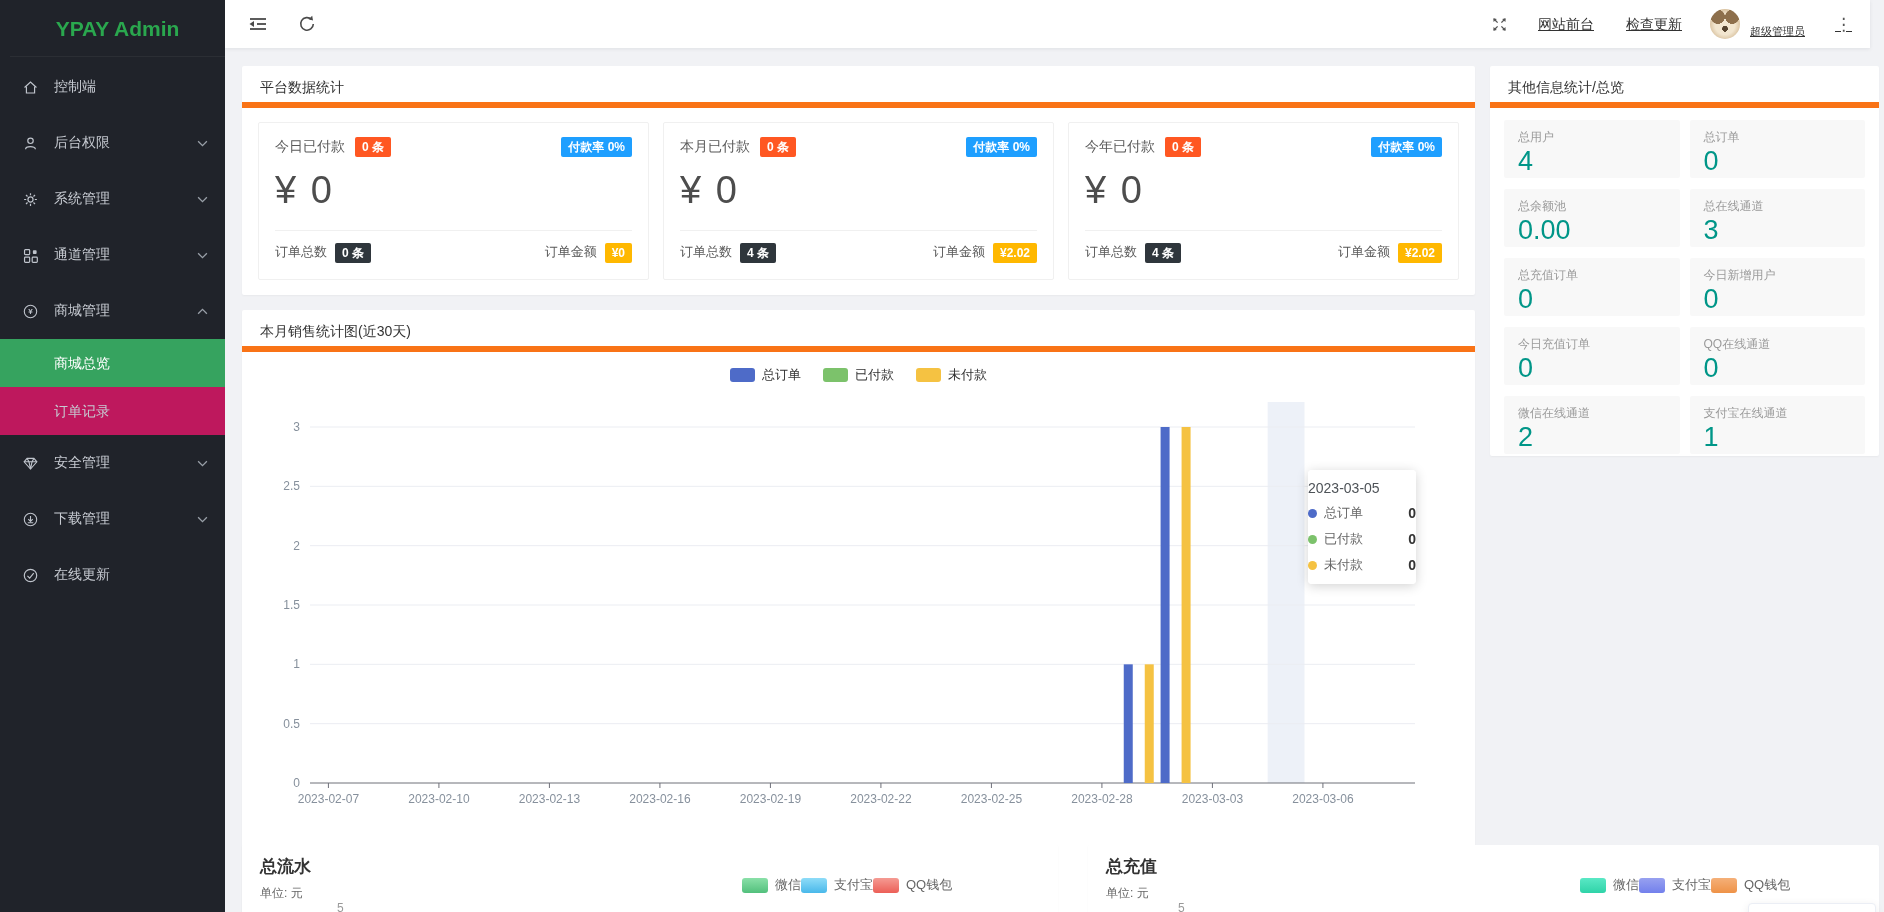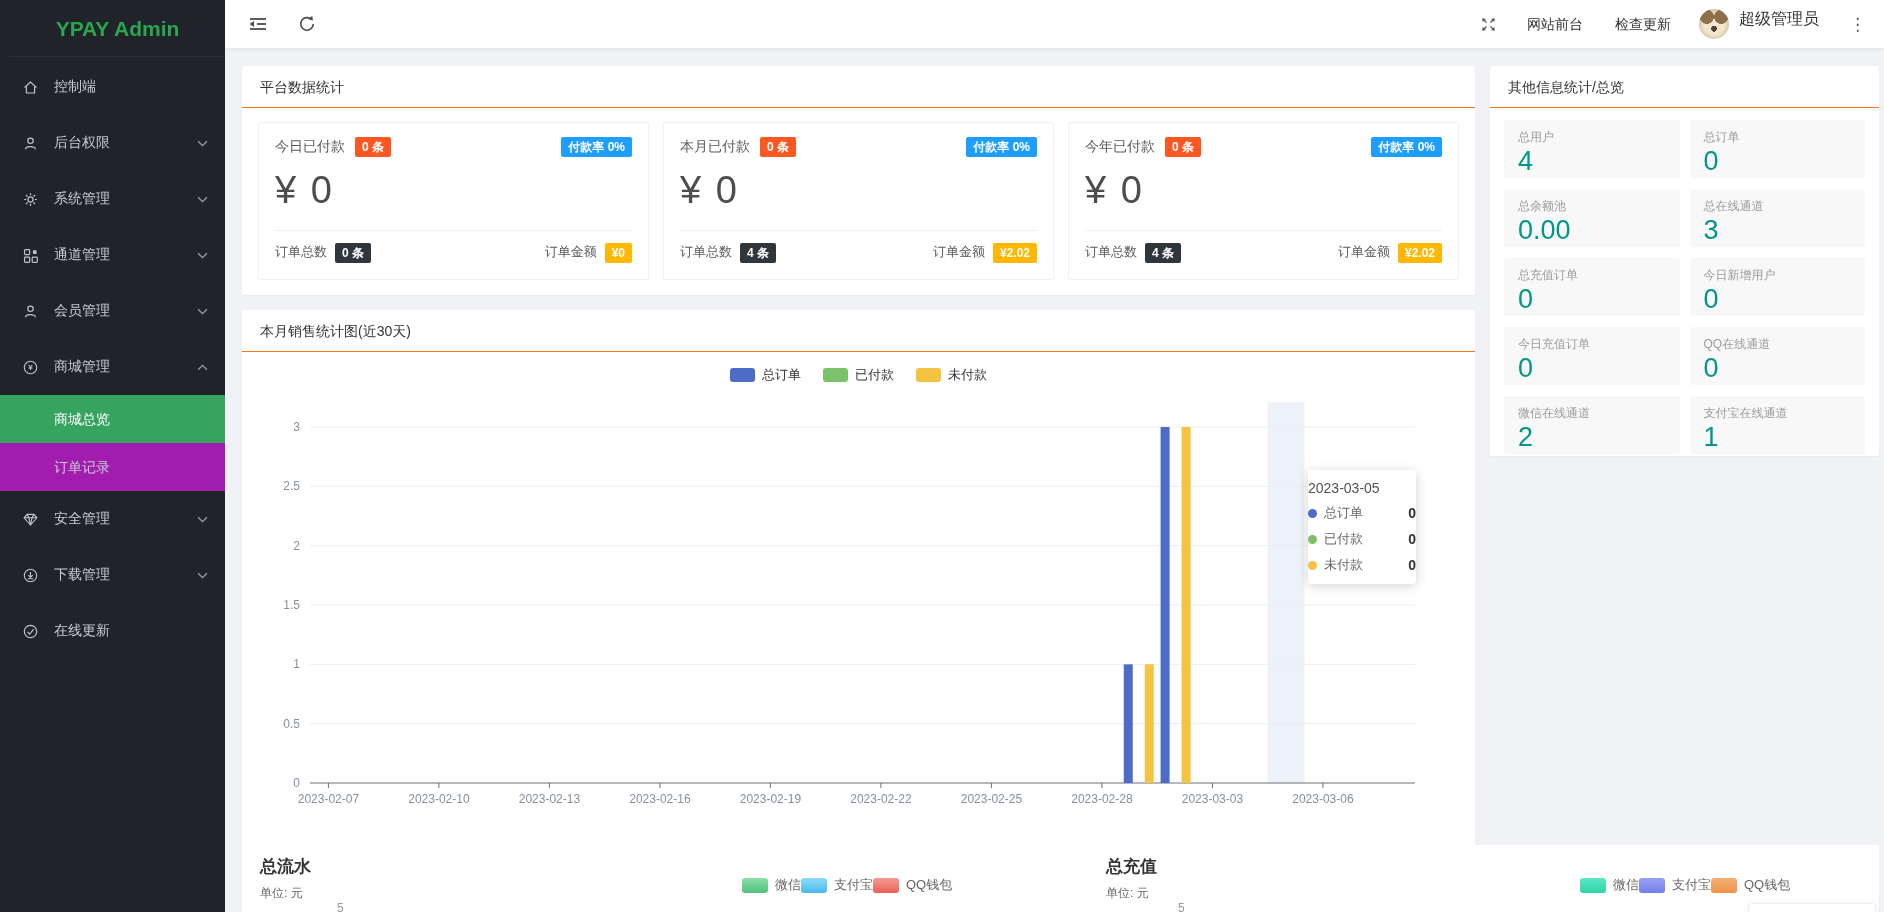--- a/index.html
+++ b/index.html
@@ -7,44 +7,44 @@
   body { font-family:"Liberation Sans","DejaVu Sans",sans-serif; background:#f1f2f5; position:relative; color:#333; }
 
   
   .sidebar { position:absolute; left:0; top:0; width:225px; height:912px; background:#20232a; color:#c6cad1; z-index:10; }
   .logo { height:57px; line-height:57px; text-align:center; font-size:21px; font-weight:bold; color:#2aa74e; border-bottom:1px solid rgba(255,255,255,.05);margin-left:10px; }
   .nav { padding-top:2px; }
   .nav-item { height:56px; display:flex; align-items:center; padding:0 16px 0 22px; font-size:14px; cursor:pointer; }
   .nav-icon { width:20px; margin-right:12px; display:flex; align-items:center; }
   .nav-label { flex:1; }
   .chev { width:12px; display:flex; align-items:center; }
-  .submenu { background:#a21caf; }
+  .submenu { background:#be185d; }
   .sub-item { height:48px; line-height:48px; padding-left:54px; font-size:14px; cursor:pointer; }
   .sub-item.active { background:#36a35f; color:#fff; }
 
   
-  .topbar { position:absolute; left:225px; top:0; right:0; height:48px; background:#fff; display:flex; align-items:center; box-shadow:0 1px 4px rgba(0,21,41,.08); z-index:5; }
+  .topbar { position:absolute; left:225px; top:0; right:14px; height:48px; background:#fff; display:flex; align-items:center; box-shadow:0 1px 4px rgba(0,21,41,.08); z-index:5;text-decoration:underline; }
   .tb-icon { padding:0 14px; height:48px; display:flex; align-items:center; cursor:pointer; color:#4a4a4a; }
   .tb-left { display:flex; margin-left:8px; }
   .tb-right { margin-left:auto; display:flex; align-items:center; }
   .tb-link { padding:0 16px; font-size:14px; color:#333; height:48px; line-height:48px; cursor:pointer; }
-  .tb-user { display:flex; align-items:flex-start; gap:10px; padding:0 12px; cursor:pointer; font-size:16px; color:#333; }
+  .tb-user { display:flex; align-items:flex-end; gap:10px; padding:0 12px; cursor:pointer; font-size:11px; color:#333; }
   .avatar { width:30px; height:30px; border-radius:50%;
     background:
       radial-gradient(circle at 50% 66%, #54422e 0 11%, rgba(0,0,0,0) 12%),
       radial-gradient(circle at 26% 26%, #8d6f4c 0 22%, rgba(0,0,0,0) 23%),
       radial-gradient(circle at 74% 26%, #8d6f4c 0 22%, rgba(0,0,0,0) 23%),
       radial-gradient(circle at 50% 52%, #f2e6d0 0 46%, #d9c2a0 72%, #a9885f 100%);
   }
   .tb-dots { padding:0 18px; font-size:17px; color:#555; cursor:pointer; }
 
   
   .content { position:absolute; left:225px; top:48px; right:0; bottom:0; background:#f1f2f5; }
   .panel { position:absolute; background:#fff; border-radius:2px; box-shadow:0 1px 2px rgba(0,0,0,.04); }
-  .panel-header { height:42px; line-height:42px; padding:0 18px; font-size:14px; color:#333; border-bottom:1px solid #f97316; }
+  .panel-header { height:42px; line-height:42px; padding:0 18px; font-size:14px; color:#333; border-bottom:6px solid #f97316; }
 
   #stats-panel { left:17px; top:18px; width:1233px; height:229px; }
   .cards-row { display:flex; gap:14px; padding:14px 16px; }
   .stat-card { flex:1; border:1px solid #f0f0f0; border-radius:2px; padding:14px 16px 17px; position:relative; height:158px; background:#fff; }
   .card-title { font-size:14px; color:#595959; }
   .badge { display:inline-block; padding:2px 7px; border-radius:2px; color:#fff; font-size:12px; font-weight:bold; line-height:16px; vertical-align:middle; }
   .badge-red { background:#ff5722; } .badge-blue { background:#1e9fff; }
   .badge-dark { background:#2f363c; } .badge-yellow { background:#ffb800; }
   .card-top .badge { margin-left:10px; }
   .rate-badge { position:absolute; top:14px; right:16px; }
@@ -133,34 +133,20 @@
       <div class="nav-item">
         <span class="nav-icon">
           <svg class="ic" width="17" height="17" viewBox="0 0 20 20" fill="none" stroke="#bfc4cc" stroke-width="1.4">
             <rect x="3" y="3" width="6" height="6" rx="1"></rect>
             <rect x="3" y="12" width="6" height="6" rx="1"></rect>
             <rect x="12" y="12" width="6" height="6" rx="1"></rect>
             <rect x="12.8" y="3.8" width="4.4" height="4.4" rx="1" fill="#bfc4cc" stroke="none"></rect>
           </svg>
         </span>
         <span class="nav-label">通道管理</span>
-        <span class="chev">
-          <svg class="ic" width="11" height="7" viewBox="0 0 12 8" fill="none" stroke="#99a0a8" stroke-width="1.5">
-            <polyline points="1,1.5 6,6.5 11,1.5"></polyline>
-          </svg>
-        </span>
-      </div>
-      <div class="nav-item">
-        <span class="nav-icon">
-          <svg class="ic" width="17" height="17" viewBox="0 0 20 20" fill="none" stroke="#bfc4cc" stroke-width="1.4">
-            <circle cx="10" cy="6.8" r="3.2"></circle>
-            <path d="M4.2 16.8 C4.2 12.6 15.8 12.6 15.8 16.8"></path>
-          </svg>
-        </span>
-        <span class="nav-label">会员管理</span>
         <span class="chev">
           <svg class="ic" width="11" height="7" viewBox="0 0 12 8" fill="none" stroke="#99a0a8" stroke-width="1.5">
             <polyline points="1,1.5 6,6.5 11,1.5"></polyline>
           </svg>
         </span>
       </div>
       <div class="nav-item">
         <span class="nav-icon">
           <svg class="ic" width="17" height="17" viewBox="0 0 20 20" fill="none" stroke="#bfc4cc" stroke-width="1.3">
             <circle cx="10" cy="10" r="7.3"></circle>

